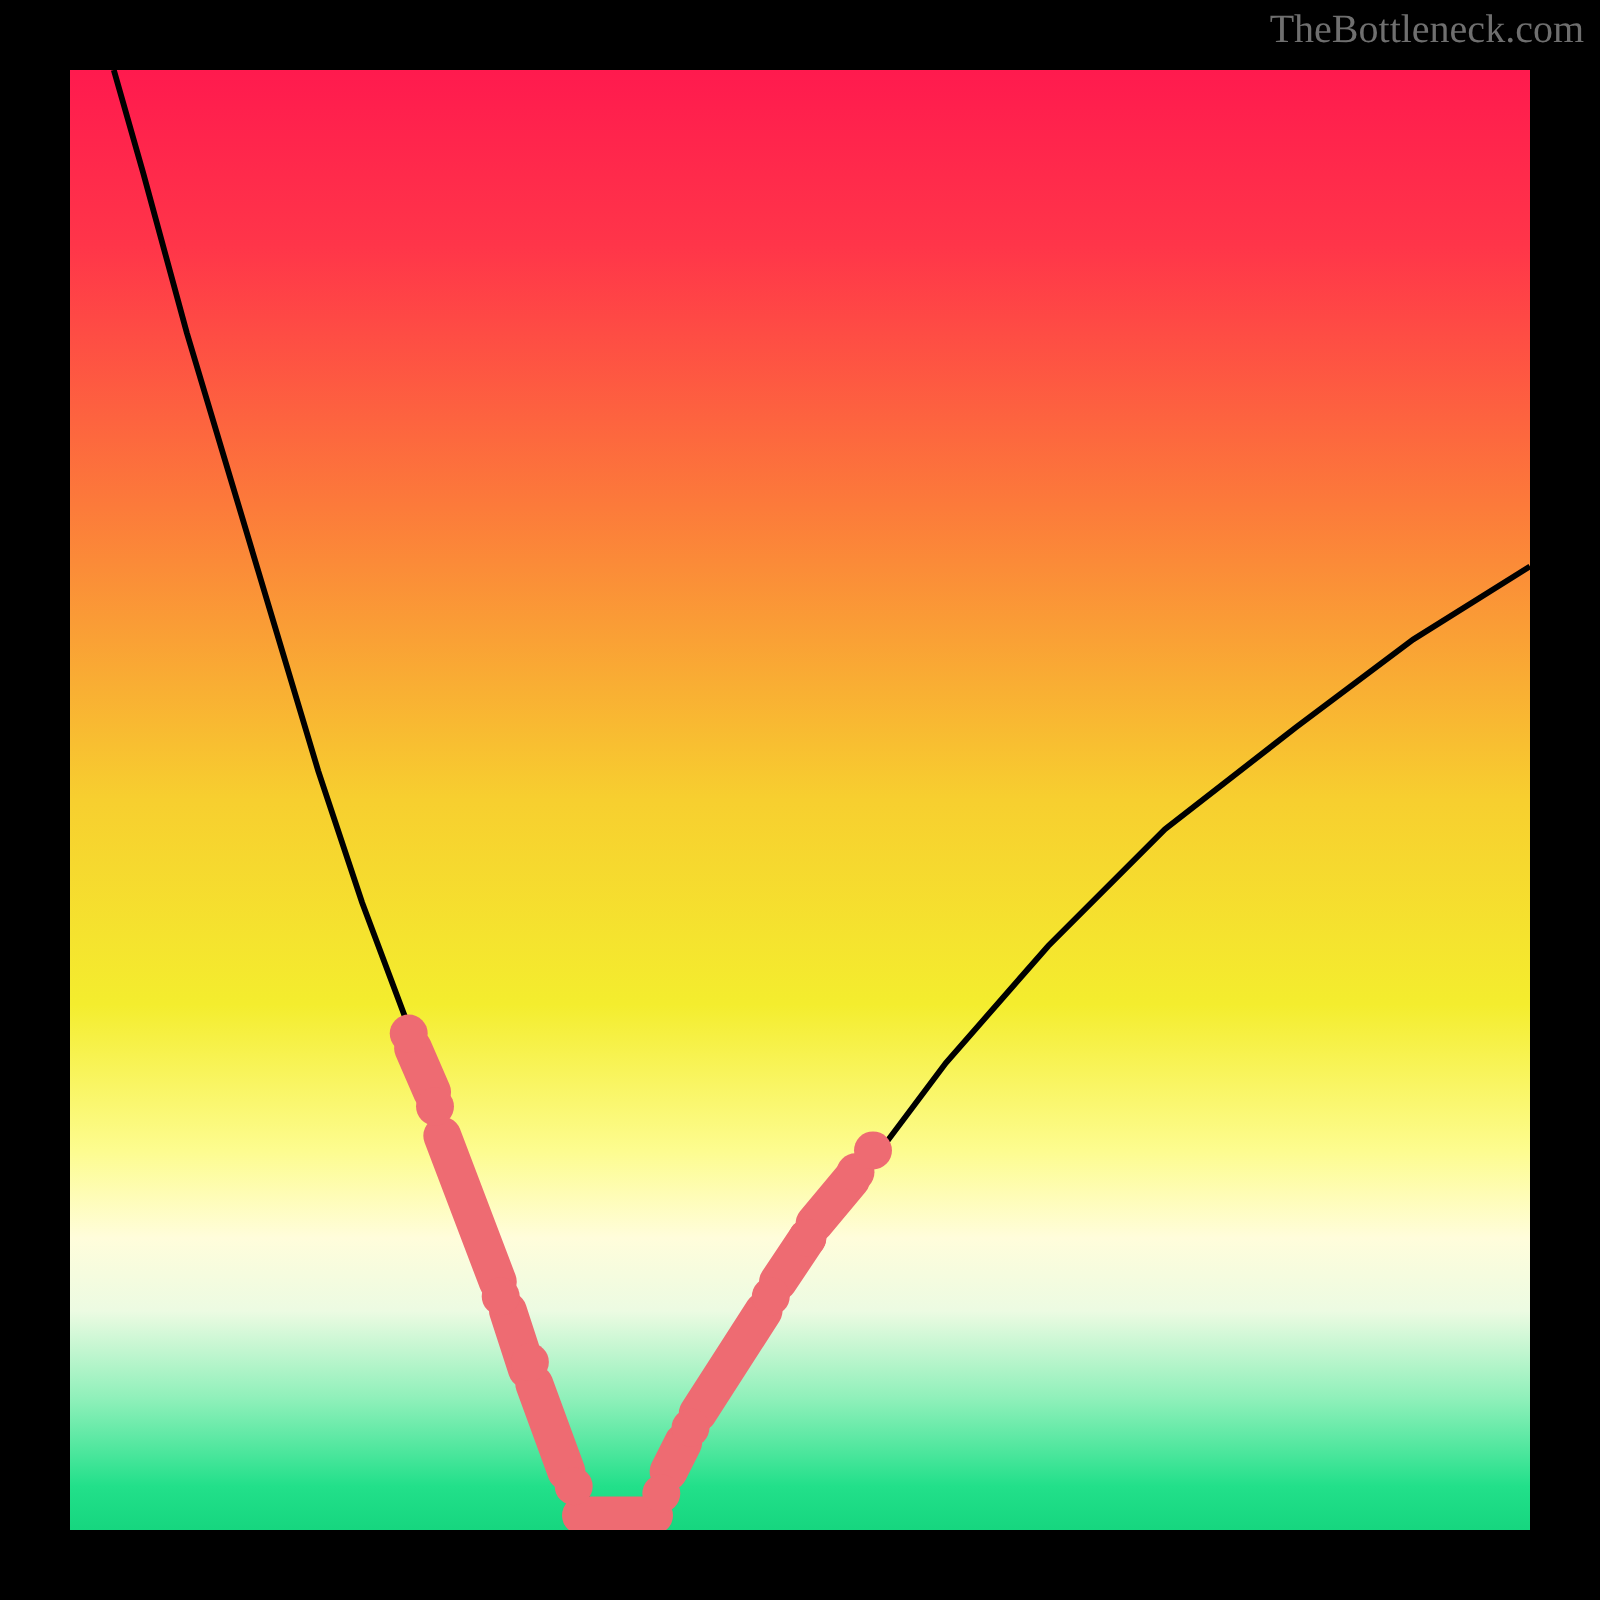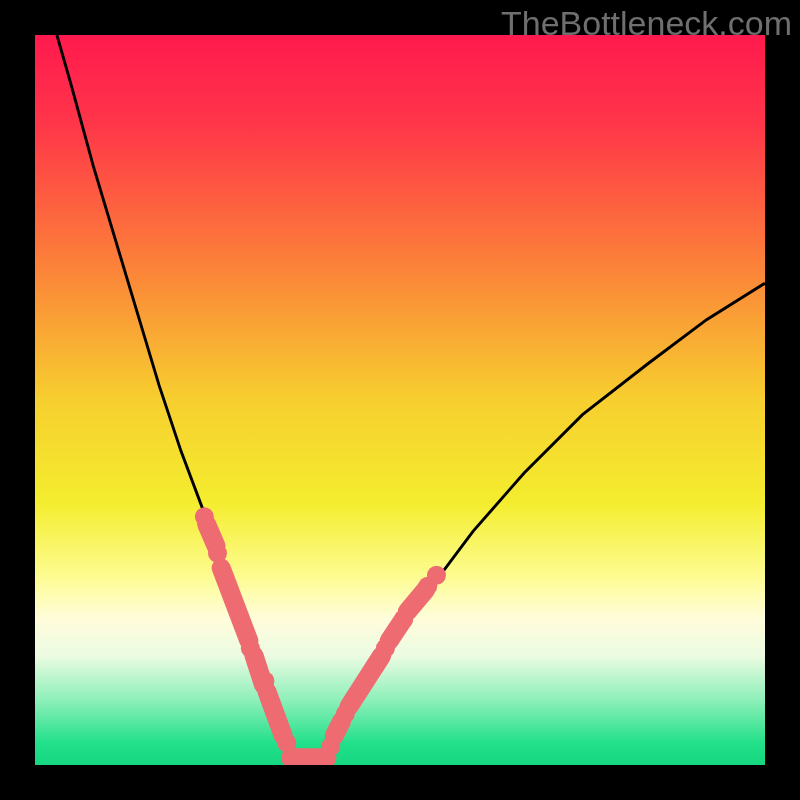--- a/index.html
+++ b/index.html
@@ -25,24 +25,24 @@
     left: 35px;
     width: 730px;
     height: 730px;
     z-index: 1;
   }
   .watermark {
     position: absolute;
     top: 4px;
     right: 8px;
     color: #6f6f6f;
-    font-size: 34px;
+    font-size: 20px;
     font-weight: 500;
     z-index: 3;
-    font-family: Liberation Sans, sans-serif;
+    font-family: Liberation Serif, serif;
   }
   svg { display: block; }
   .curve {
     fill: none;
     stroke: #000;
     stroke-width: 0.4;
   }
   .pink-over {
     fill: none;
     stroke: #ee6b72;

